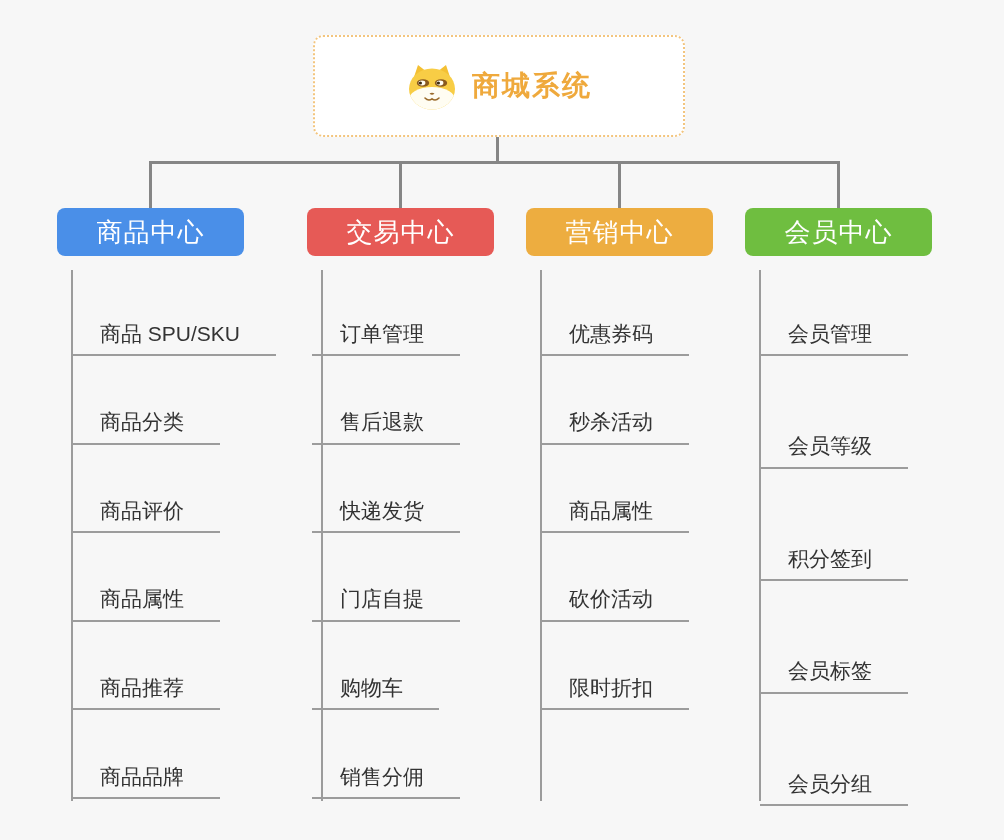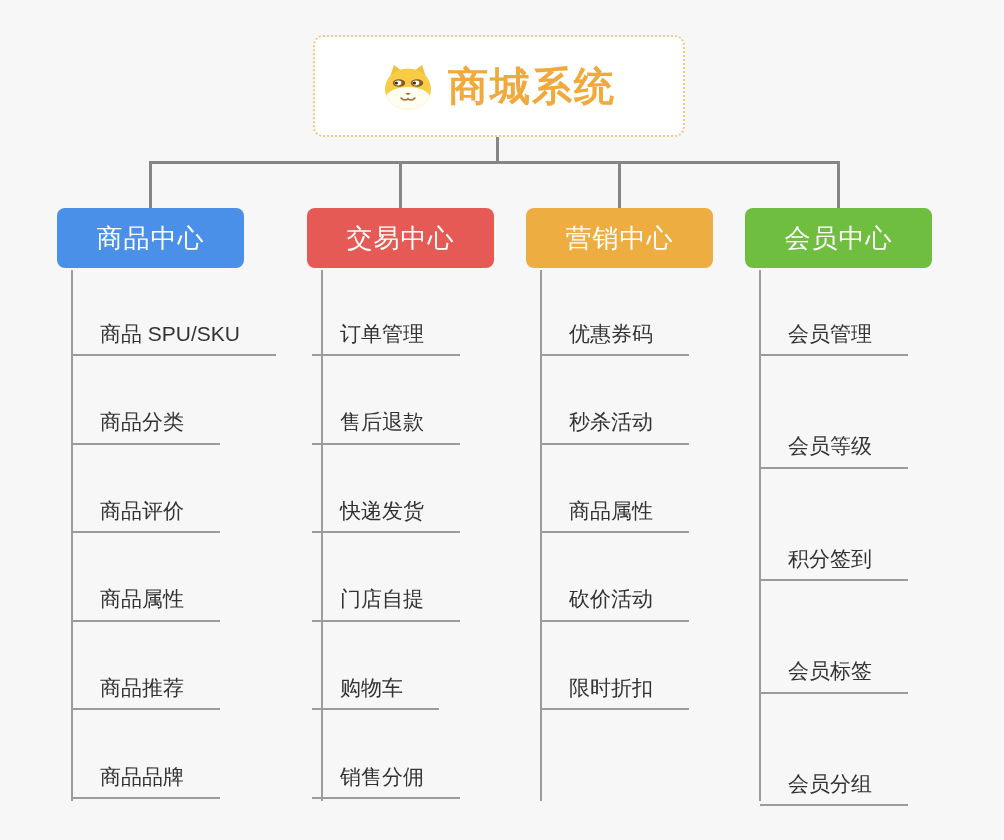--- a/index.html
+++ b/index.html
@@ -18,27 +18,27 @@
   
   .root-node{
     left:313px;top:35px;width:372px;height:102px;
     background:#ffffff;
     border:2px dotted #f3c57e;
     border-radius:10px;
     display:flex;align-items:center;justify-content:center;gap:14px;
     box-sizing:border-box;
   }
   .root-title{
-    font-size:40px;font-weight:600;letter-spacing:2px;white-space:nowrap;
+    font-size:28px;font-weight:600;letter-spacing:2px;white-space:nowrap;
   }
   .doge{width:52px;height:47px;flex:0 0 auto;}
 
   
   .branch-node{
-    top:208px;width:187px;height:60px;
+    top:208px;width:187px;height:48px;
     border-radius:8px;
     display:flex;align-items:center;justify-content:center;
     color:#ffffff;font-size:26px;letter-spacing:1px;white-space:nowrap;
   }
   .b0{left:57px;} .b1{left:307px;} .b2{left:526px;} .b3{left:745px;}
 
   
   .spine{top:270px;height:531px;background:#9c9c9c;width:2px;}
   .s0{left:71px;} .s1{left:321px;} .s2{left:540px;} .s3{left:759px;}
 

